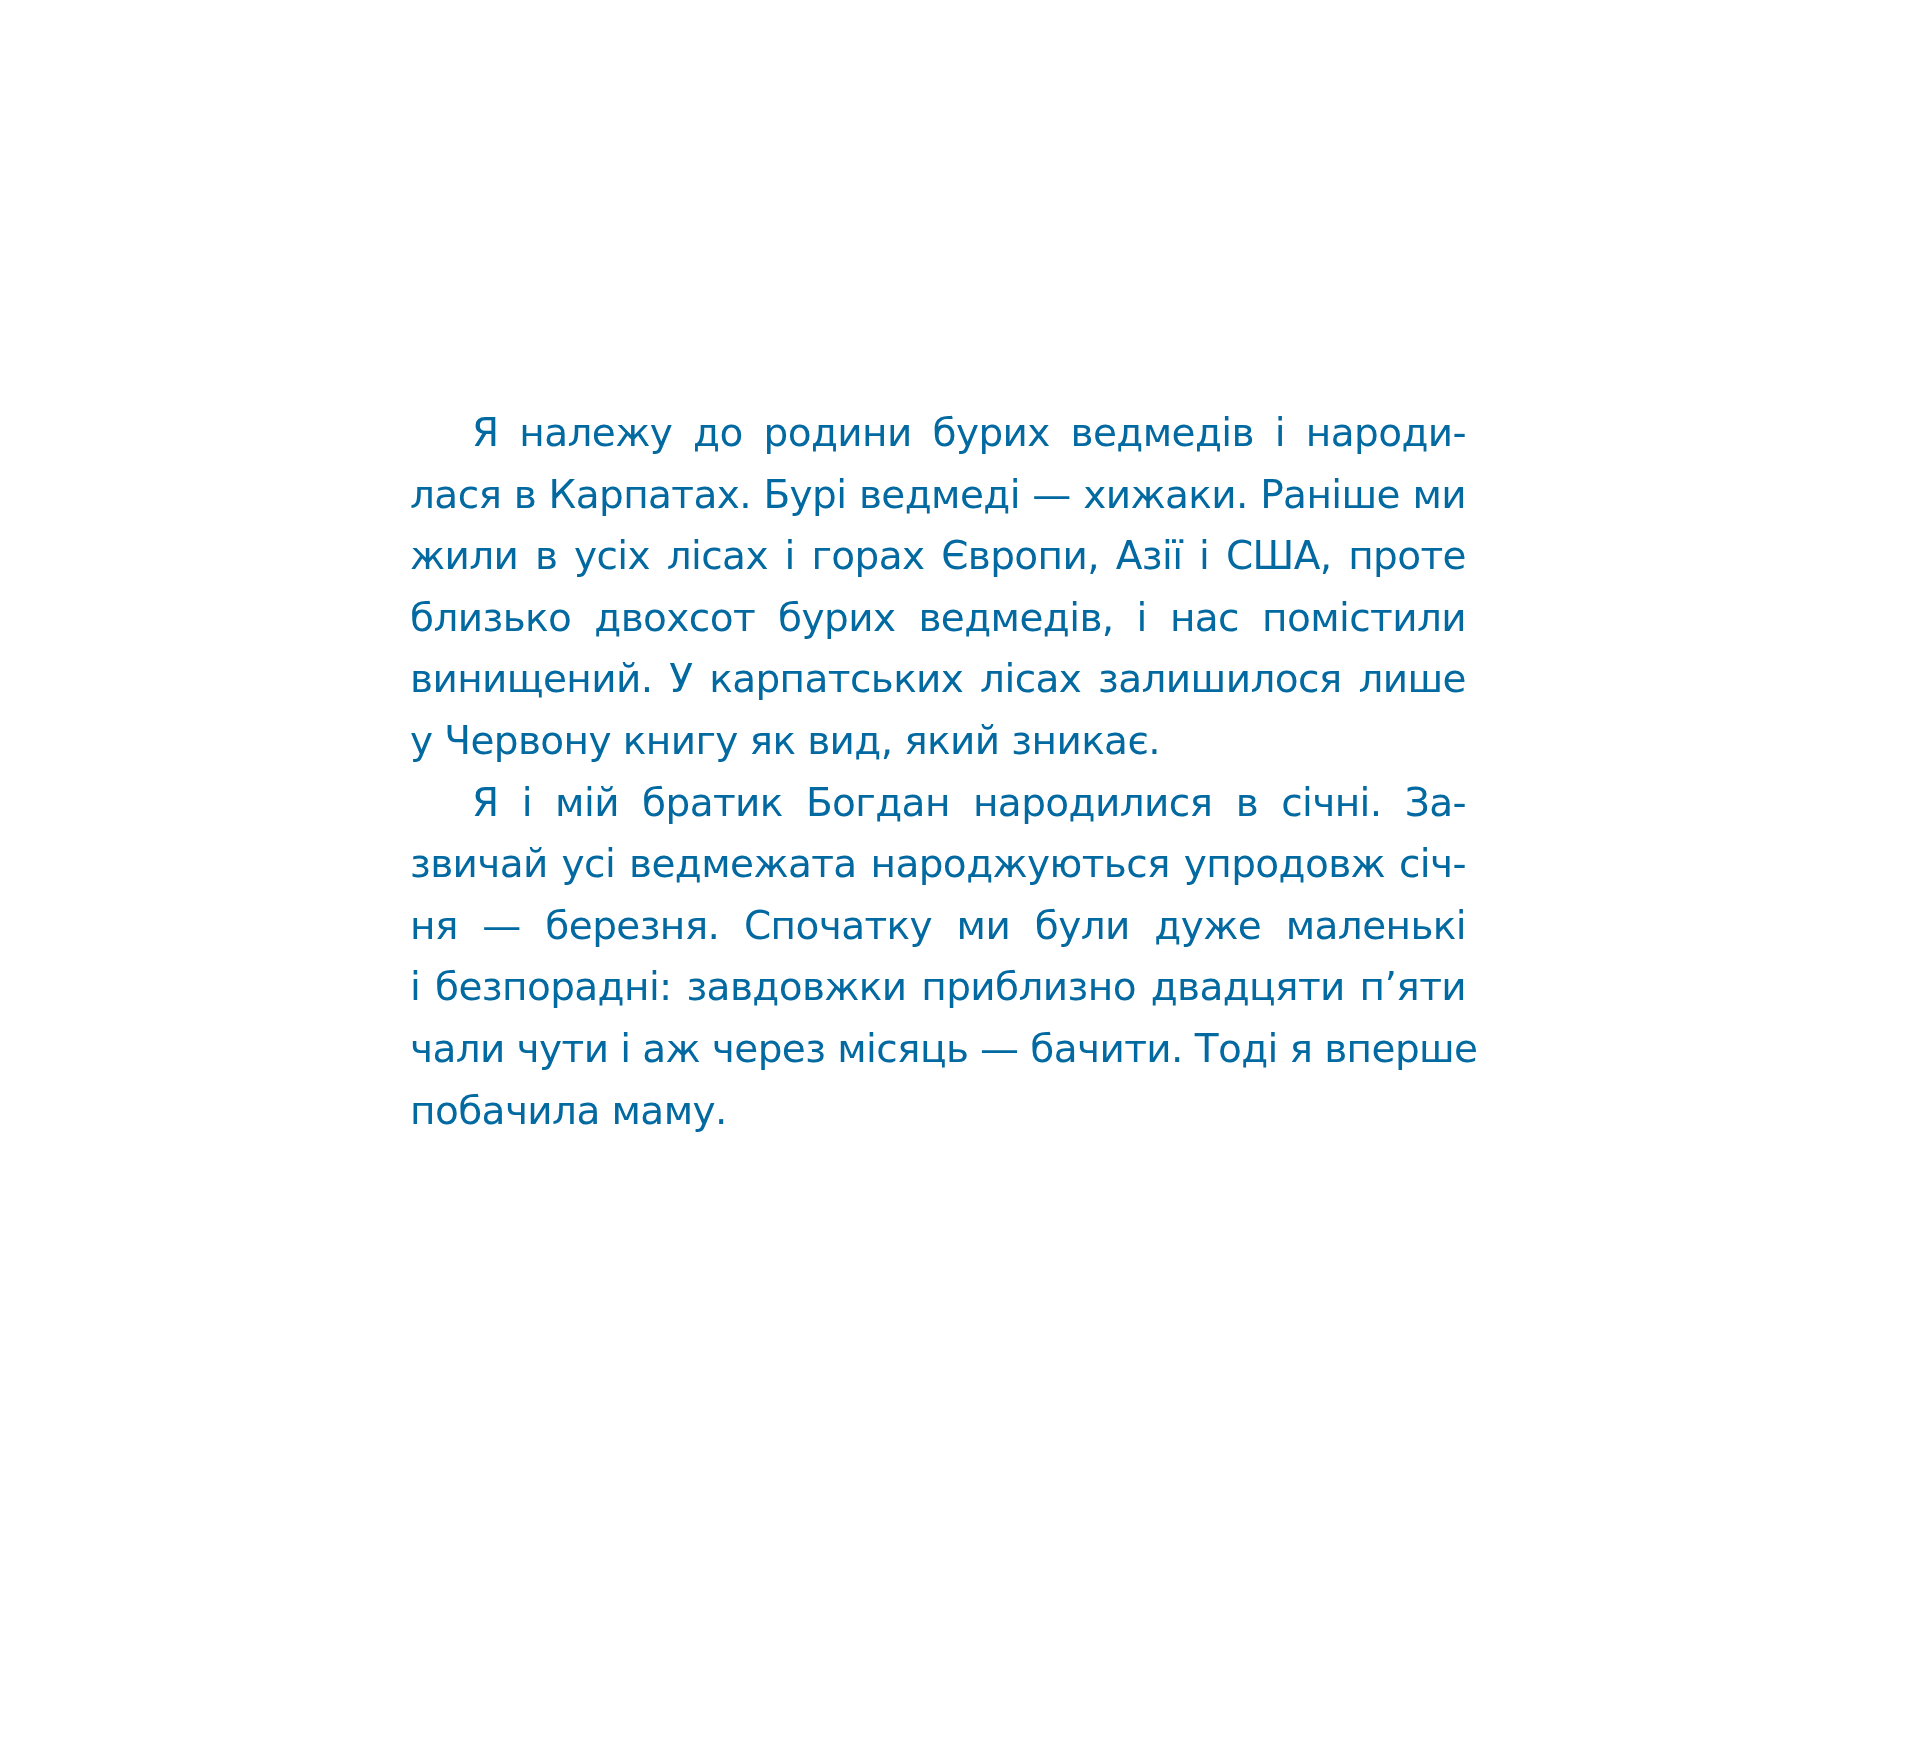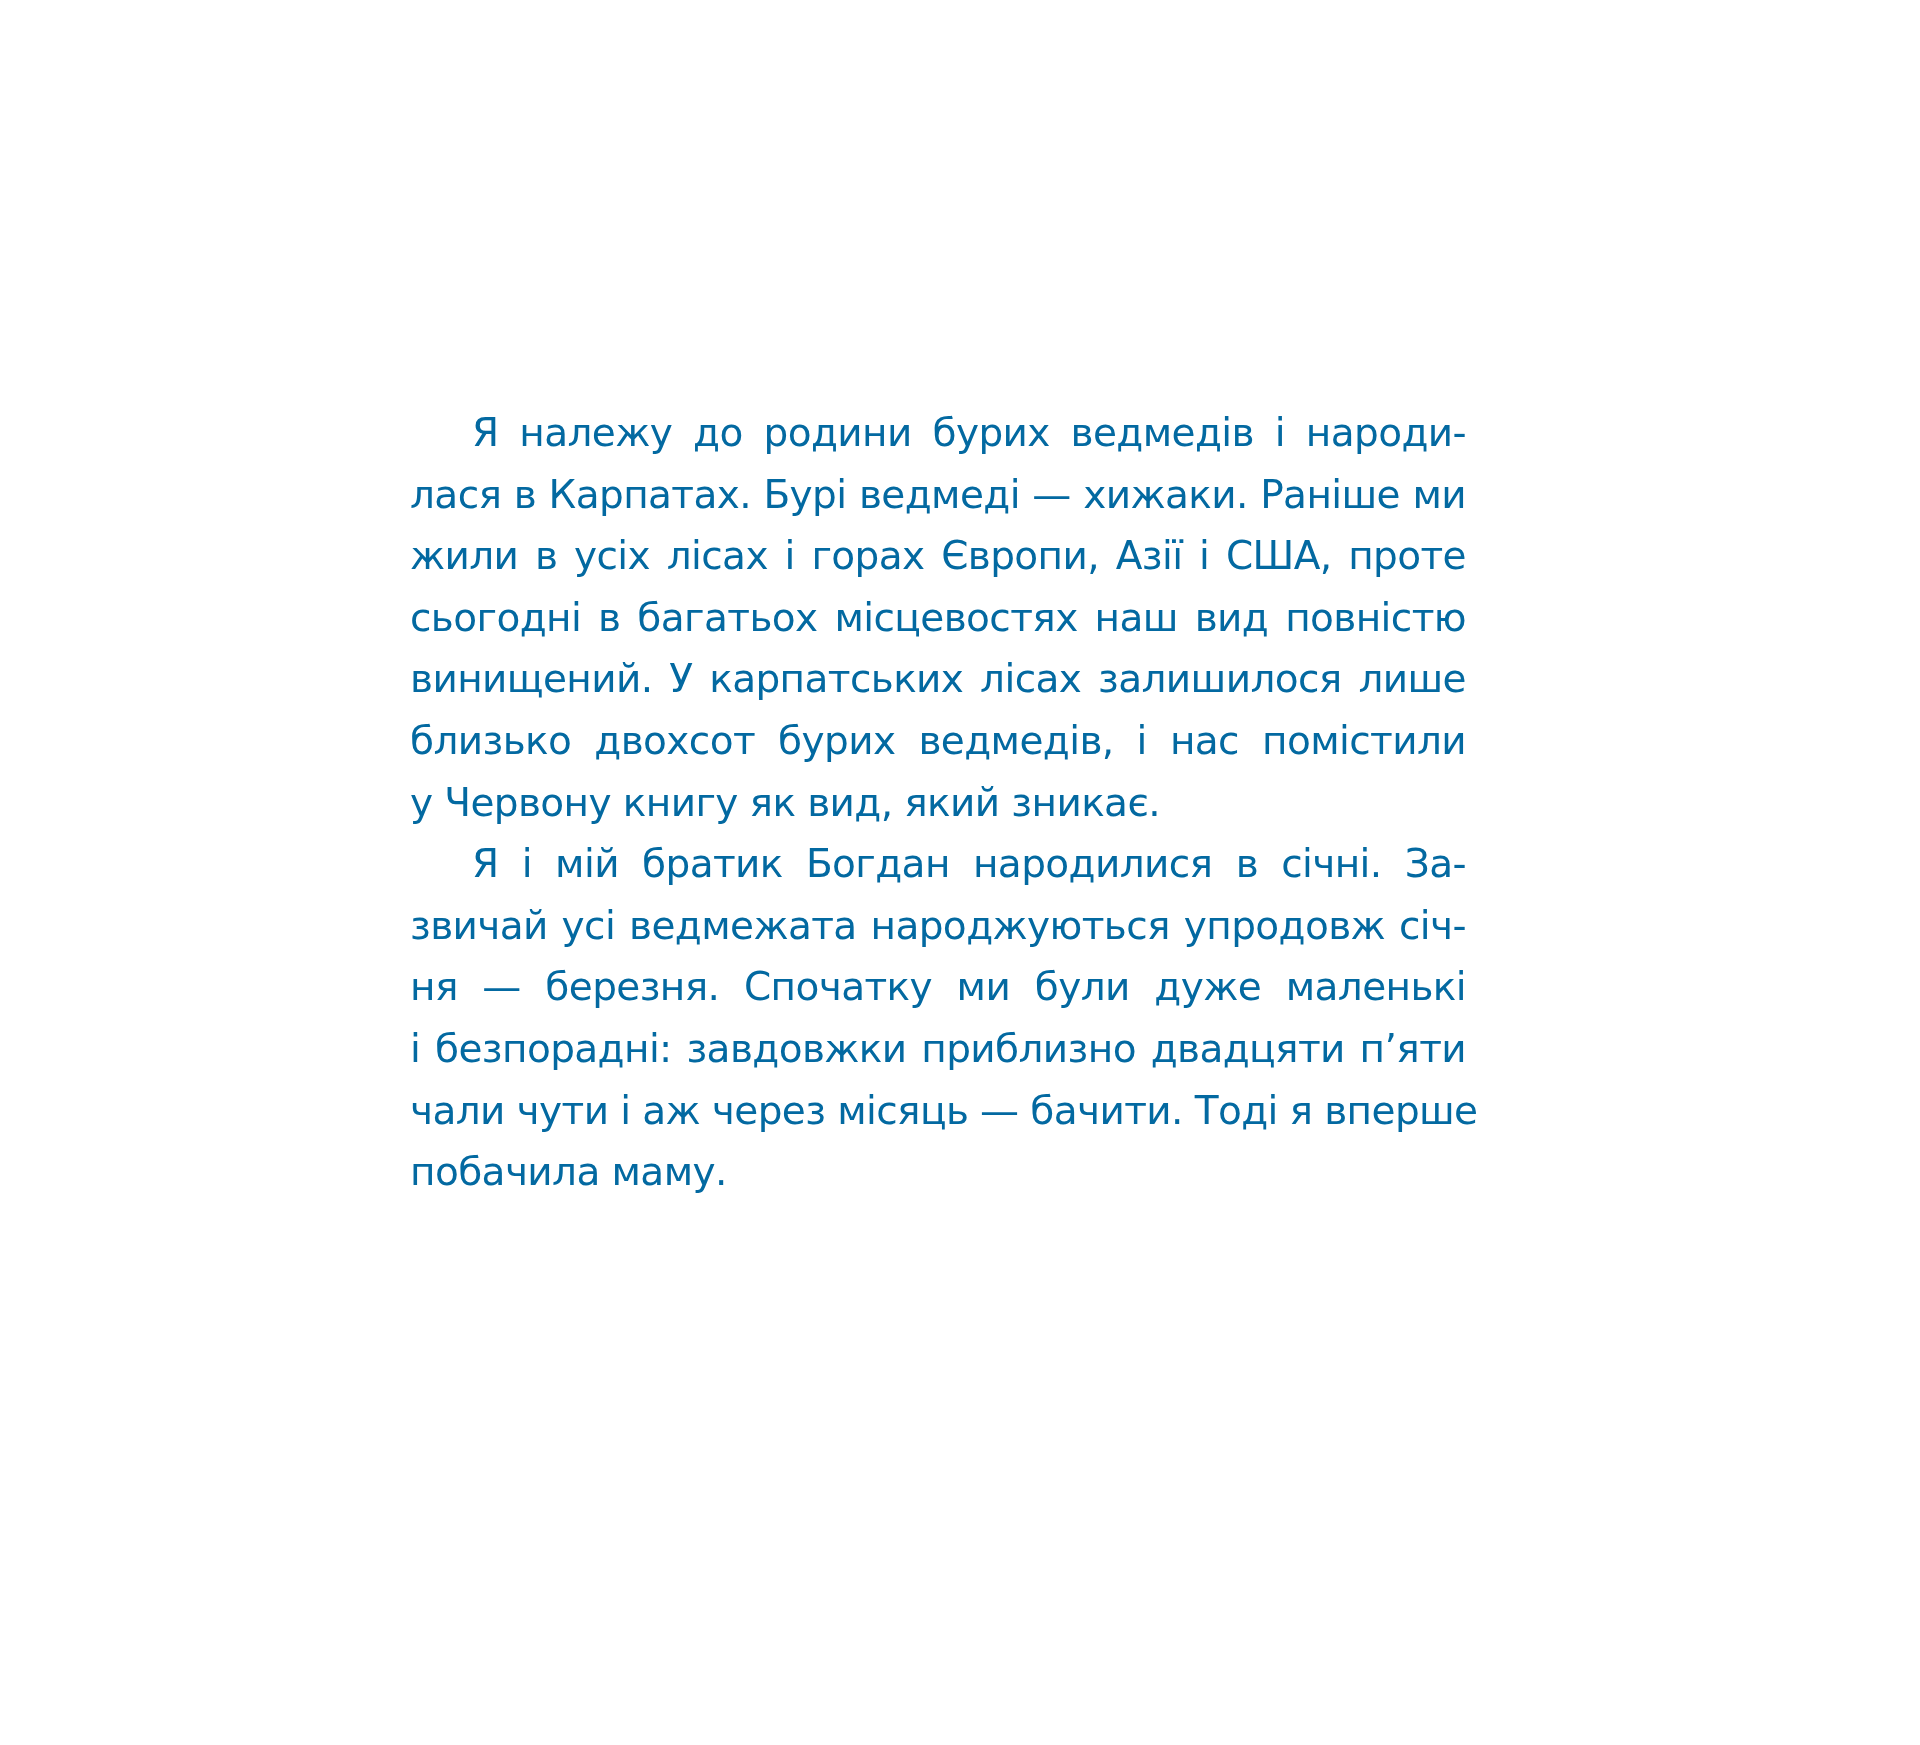--- a/index.html
+++ b/index.html
@@ -50,23 +50,22 @@
 </head>
 <body>
 
 <div class="page">
   <div class="text-block">
 
     <div class="paragraph">
       <span class="line indent">Я належу до родини бурих ведмедів і народи-</span>
       <span class="line">лася в Карпатах. Бурі ведмеді — хижаки. Раніше ми</span>
       <span class="line">жили в усіх лісах і горах Європи, Азії і США, проте</span>
-      <span class="line">сьогодні в багатьох місцевостях наш вид повністю</span>
+      <span class="line">близько двохсот бурих ведмедів, і нас помістили</span>
       <span class="line">винищений. У карпатських лісах залишилося лише</span>
-      <span class="line">близько двохсот бурих ведмедів, і нас помістили</span>
       <span class="line last">у Червону книгу як вид, який зникає.</span>
     </div>
 
     <div class="paragraph">
       <span class="line indent">Я і мій братик Богдан народилися в січні. За-</span>
       <span class="line">звичай усі ведмежата народжуються упродовж січ-</span>
       <span class="line">ня — березня. Спочатку ми були дуже маленькі</span>
       <span class="line">і безпорадні: завдовжки приблизно двадцяти п’яти</span>
       <span class="line">чали чути і аж через місяць — бачити. Тоді я вперше</span>
       <span class="line last">побачила маму.</span>

